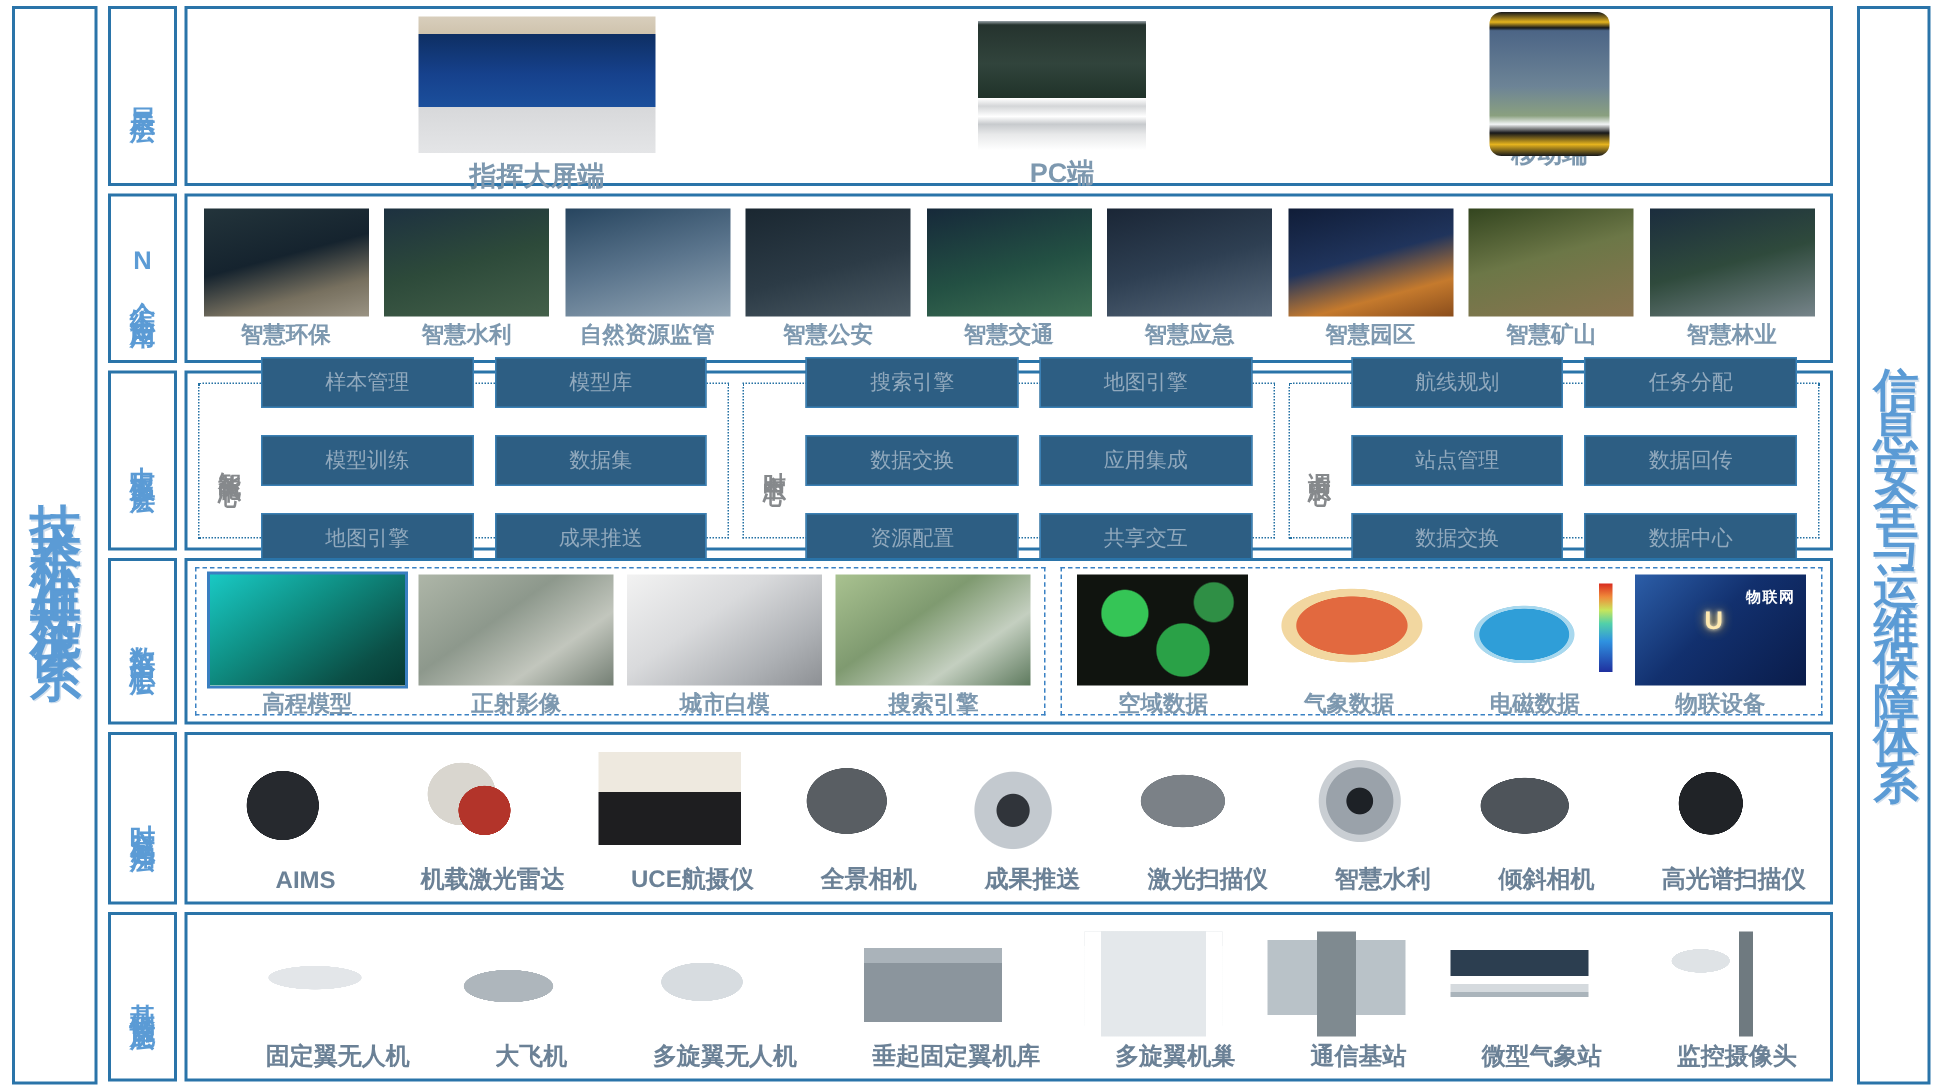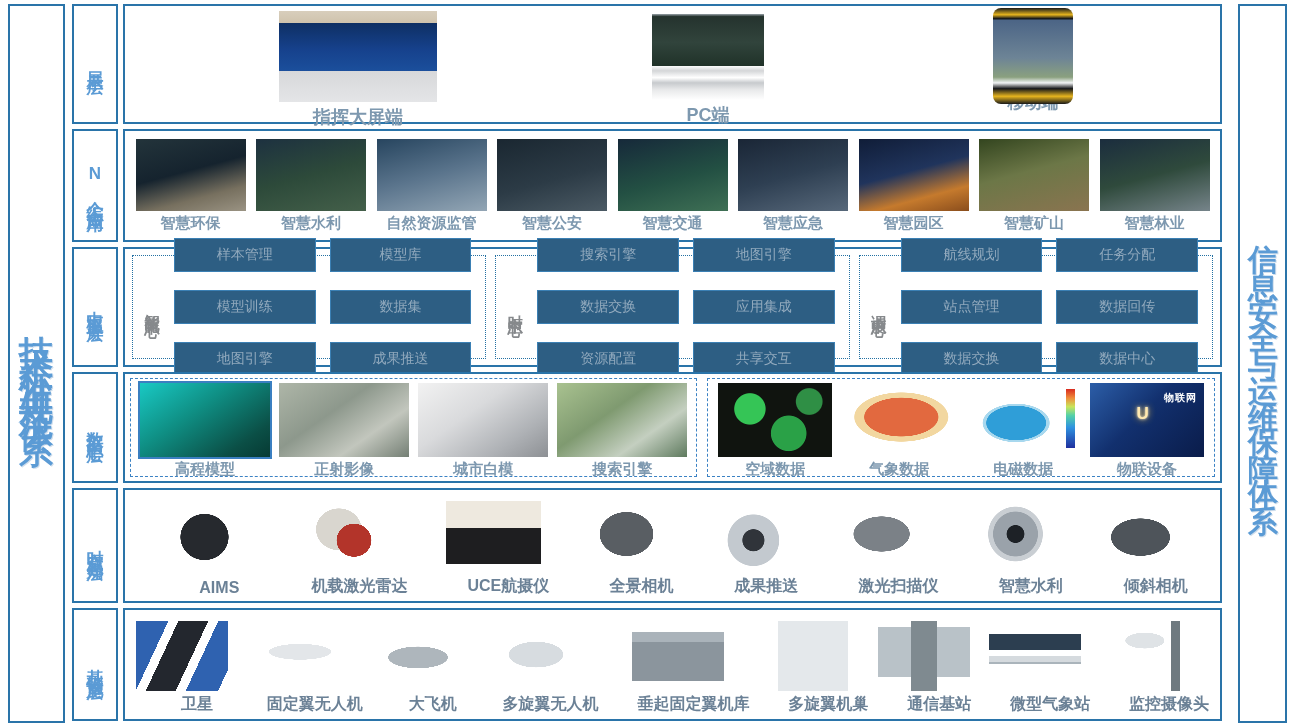--- a/index.html
+++ b/index.html
@@ -275,32 +275,32 @@
           <figcaption class="cap">激光扫描仪</figcaption>
         </figure>
         <figure class="fig">
           <div class="thumb" style="background: radial-gradient(circle, rgb(29, 33, 38) 0px, rgb(29, 33, 38) 14%, rgb(154, 162, 170) 15%, rgb(154, 162, 170) 36%, rgb(201, 206, 211) 37%, rgb(201, 206, 211) 44%, rgb(255, 255, 255) 45%);"></div>
           <figcaption class="cap">智慧水利</figcaption>
         </figure>
         <figure class="fig">
           <div class="thumb" style="background: radial-gradient(44% 34% at 50% 54%, rgb(78, 84, 90) 0px, rgb(78, 84, 90) 70%, rgb(255, 255, 255) 71%);"></div>
           <figcaption class="cap">倾斜相机</figcaption>
         </figure>
+        <figure class="fig">
+          <div class="thumb" style="background: radial-gradient(32% 38% at 50% 52%, rgb(32, 35, 39) 0px, rgb(32, 35, 39) 70%, rgb(255, 255, 255) 71%);"></div>
+          <figcaption class="cap">高光谱扫描仪</figcaption>
+        </figure>
       </div>
     </div>
 
     <div class="row r6">
       <div class="row-label">
         <span class="vtext">基础设施层</span>
       </div>
       <div class="row-content">
-        <figure class="fig">
-          <div class="thumb" style="background: linear-gradient(115deg, rgb(47, 98, 176) 0px, rgb(47, 98, 176) 26%, rgb(255, 255, 255) 26%, rgb(255, 255, 255) 34%, rgb(35, 39, 46) 34%, rgb(35, 39, 46) 58%, rgb(255, 255, 255) 58%, rgb(255, 255, 255) 66%, rgb(47, 98, 176) 66%, rgb(47, 98, 176) 92%, rgb(255, 255, 255) 92%);"></div>
-          <figcaption class="cap">卫星</figcaption>
-        </figure>
         <figure class="fig">
           <div class="thumb" style="background: radial-gradient(48% 16% at 50% 44%, rgb(227, 230, 233) 0px, rgb(227, 230, 233) 70%, rgb(255, 255, 255) 71%);"></div>
           <figcaption class="cap">固定翼无人机</figcaption>
         </figure>
         <figure class="fig">
           <div class="thumb" style="background: radial-gradient(46% 22% at 50% 52%, rgb(174, 182, 188) 0px, rgb(174, 182, 188) 70%, rgb(255, 255, 255) 71%);"></div>
           <figcaption class="cap">大飞机</figcaption>
         </figure>
         <figure class="fig">
           <div class="thumb" style="background: radial-gradient(42% 26% at 50% 48%, rgb(215, 220, 224) 0px, rgb(215, 220, 224) 70%, rgb(255, 255, 255) 71%);"></div>

